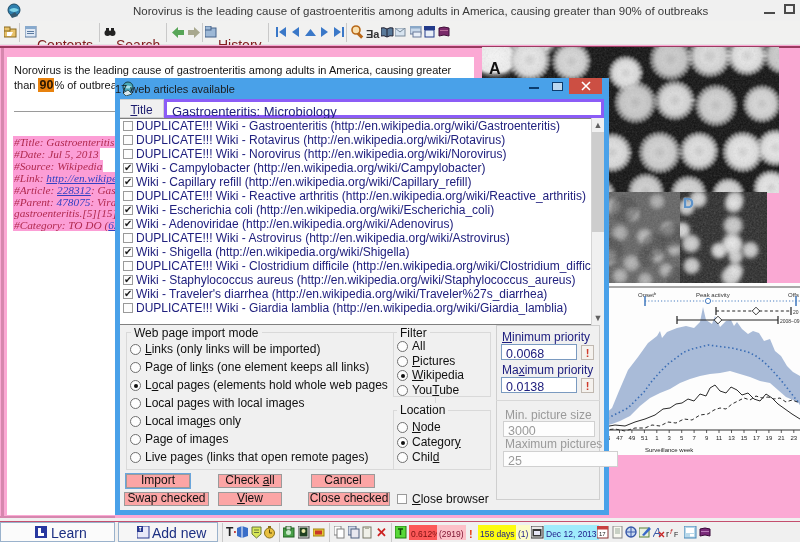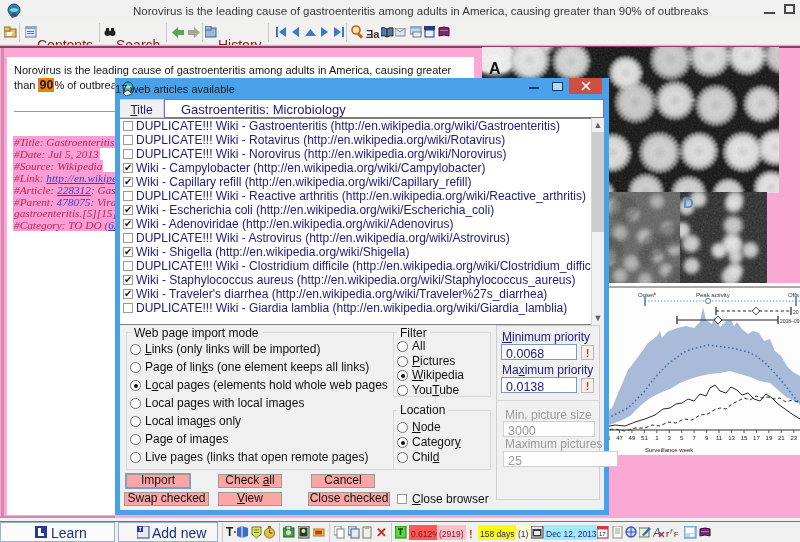--- a/index.html
+++ b/index.html
@@ -21,21 +21,21 @@
 #meta{position:absolute;left:6px;top:80px;font-family:"Liberation Serif",serif;font-style:italic;font-size:11.3px;line-height:11.9px;color:#b12a50;white-space:nowrap}
 #meta .hl{background:#fc9ed6;padding:0 1px}
 #meta a{color:#3441c4;text-decoration:underline}
 
 #dlg{left:115px;top:99px;width:494px;height:416px;background:#f0f0f0;border:5px solid #49a1e9;border-top:none}
 #dlgbar{position:absolute;left:-5px;top:-21px;width:494px;height:21px;background:#49a1e9;color:#1c1c1c;font-size:11px}
 #dlgbar .cap{position:absolute;left:0;width:100%;top:5px;text-align:left}
 #dlgclose{position:absolute;right:7px;top:0;width:33px;height:16px;background:#cc4f43}
 #titlerow{position:absolute;left:0;top:0;width:484px;height:19px;background:#f0f0f0}
 #titlebtn{position:absolute;left:0;top:0;width:44px;height:19px;background:#f0f0f0;border:1px solid #cfcfcf;border-left:none;color:#1b1b6e;text-align:center;font-size:12px;padding-top:3px}
-#titlefield{position:absolute;left:44px;top:0;width:440px;height:19px;background:#fff;border:1px solid #8b5cf6;color:#20207e;font-size:13px;padding:2px 0 0 16px}
+#titlefield{position:absolute;left:44px;top:0;width:440px;height:19px;background:#fff;border:3px solid #8b5cf6;color:#20207e;font-size:13px;padding:2px 0 0 5px}
 #list{position:absolute;left:0;top:19px;width:484px;height:207px;background:#fff;border:1px solid #808080;border-left:none;overflow:hidden;color:#20207e;font-size:12px}
 .row{position:relative;height:14px;line-height:14px;white-space:nowrap}
 .cb{position:absolute;left:3px;top:2px;width:10px;height:10px;background:#fdfdfd;border:1px solid #9a9a9a}
 .cb.c::after{content:"\2714";position:absolute;left:0px;top:-3px;font-size:10px;color:#1a1a1a}
 .rowt{position:absolute;left:16px;top:0}
 #vscroll{position:absolute;right:0px;top:19px;width:13px;height:207px;background:#f0f0f0;border-left:1px solid #d5d5d5}
 #vthumb{position:absolute;left:0px;top:14px;width:12px;height:100px;background:#cdcdcd}
 .sarr{position:absolute;left:0;width:12px;height:14px;color:#606060;font-size:9px;text-align:center;line-height:14px}
 
 .grp{position:absolute;border:1px solid #d9d9d9;background:#f0f0f0}

